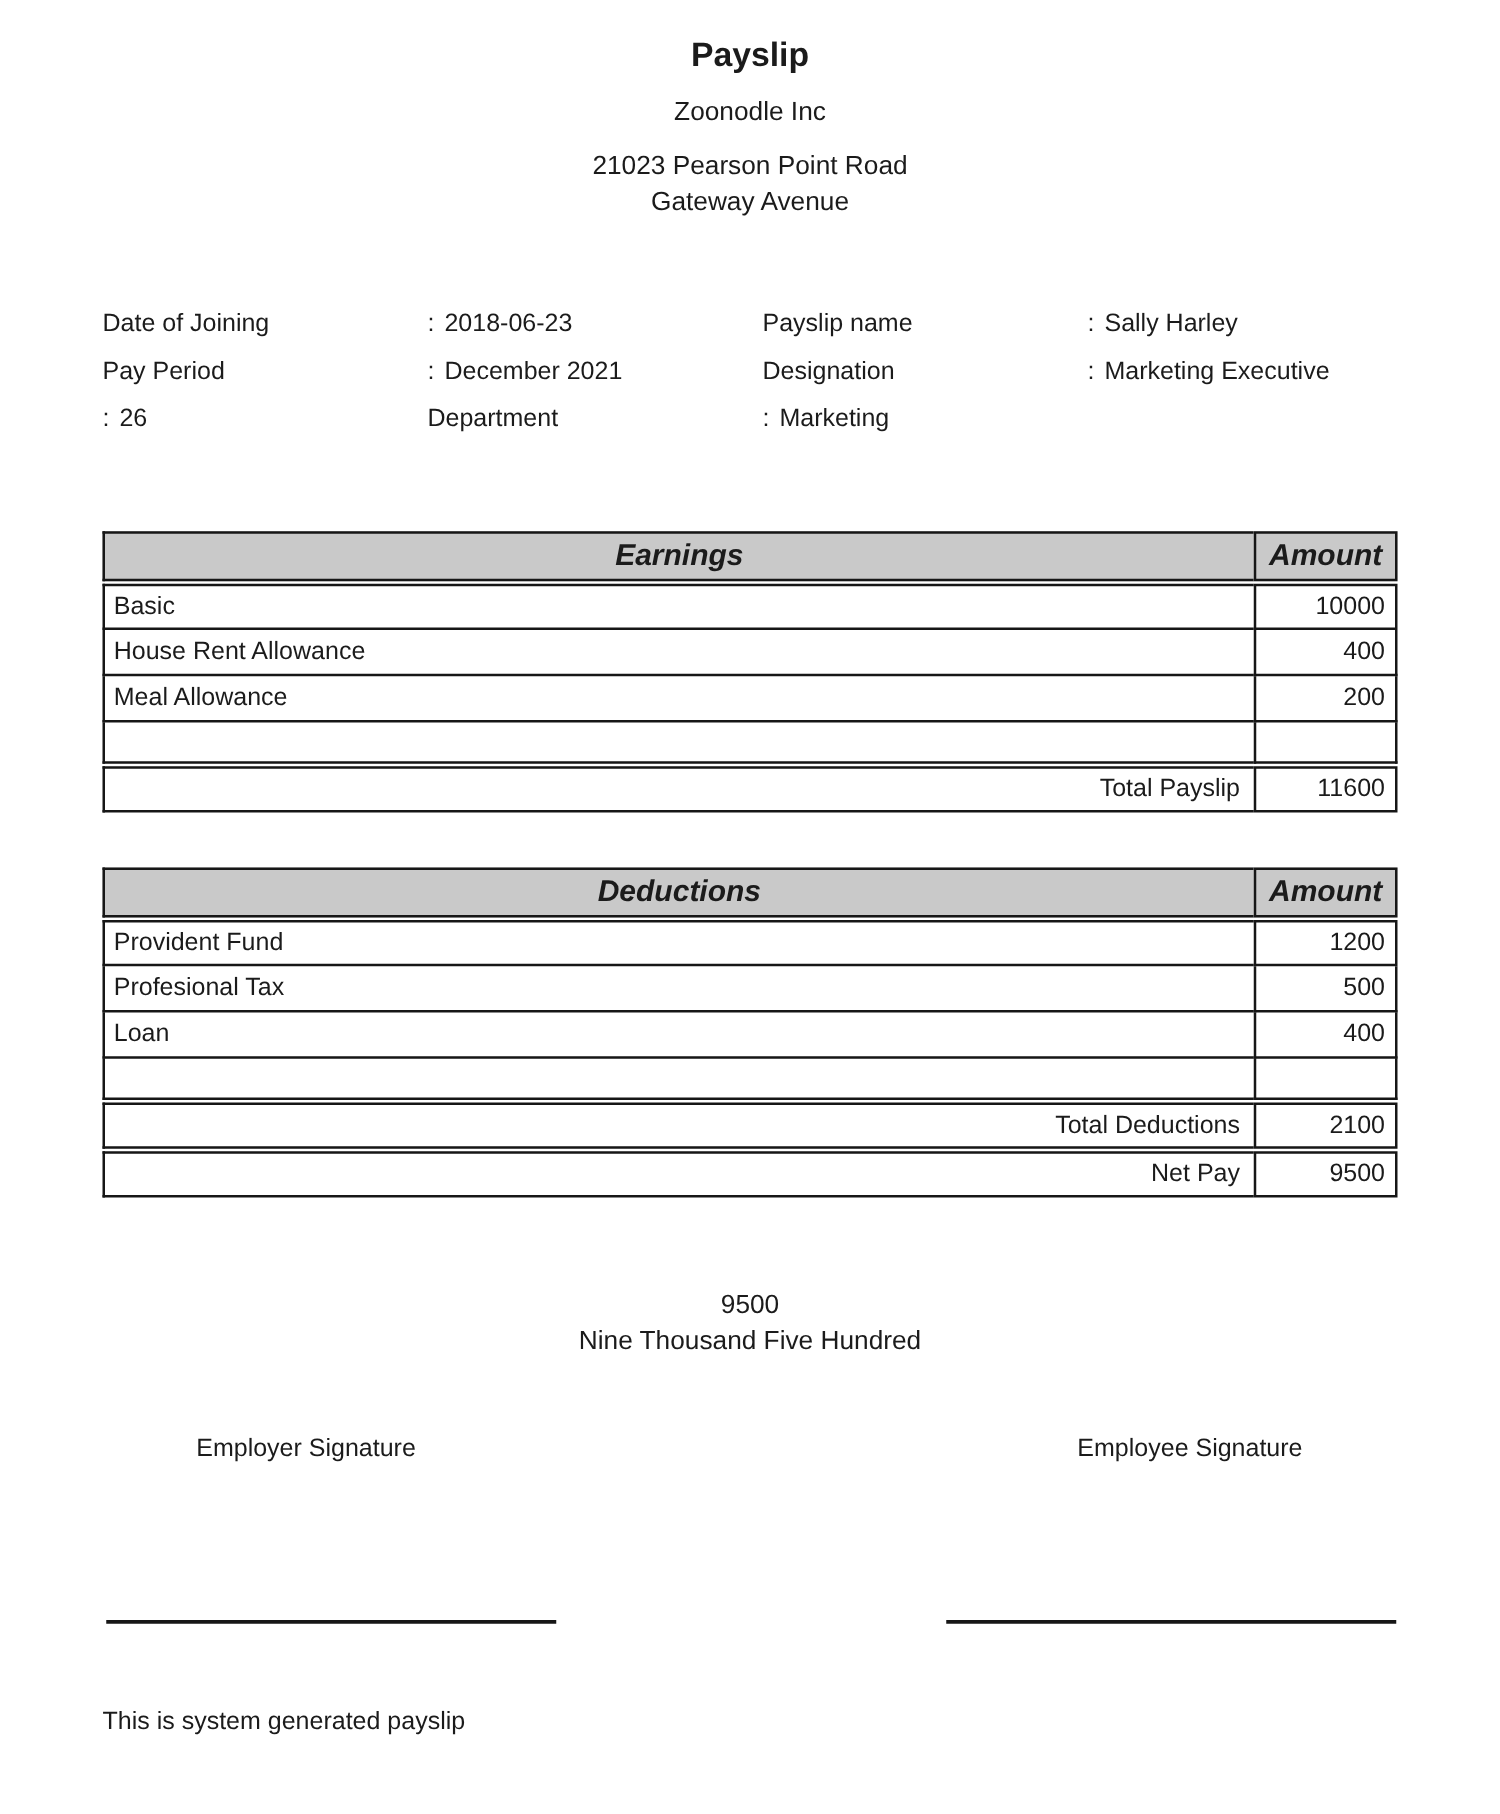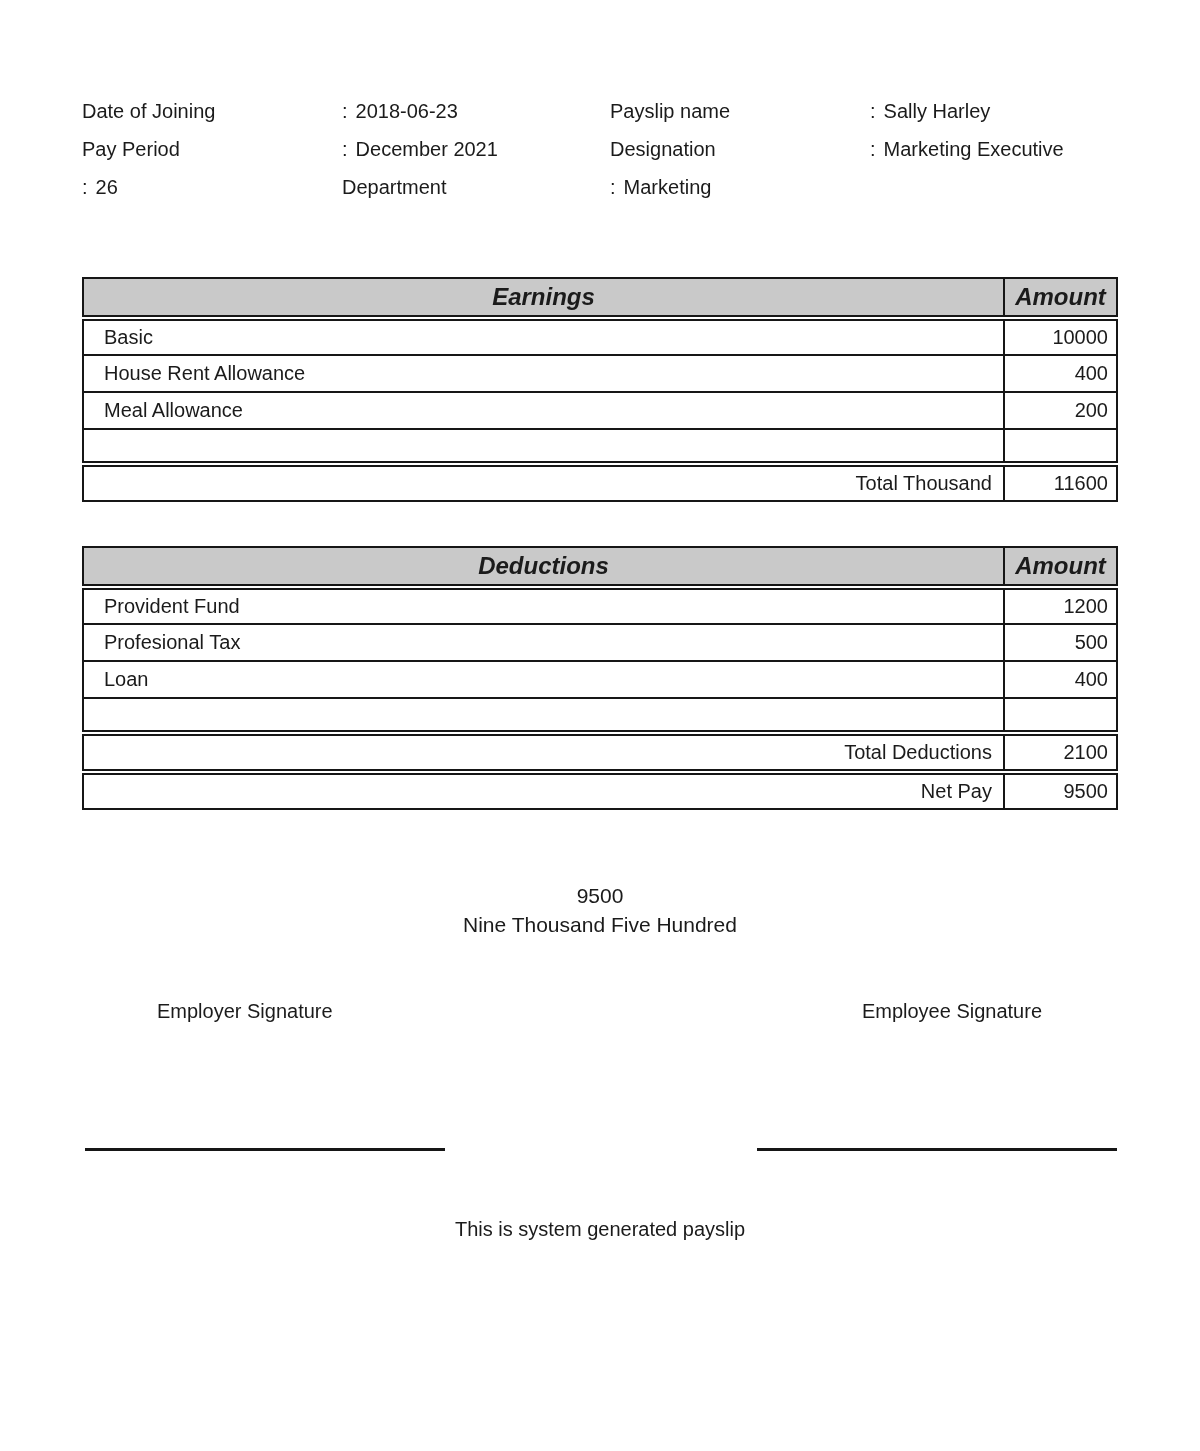--- a/index.html
+++ b/index.html
@@ -42,21 +42,21 @@
   .sheet { width: 100%; }
   .sheet-earnings { margin-top: 71px; }
   .sheet-deductions { margin-top: 44px; text-align: center; }
   .trow { display: flex; font-size: 20px; }
   .cl {
     flex: 1;
     display: flex;
     align-items: center;
     border: 2px solid var(--border);
     border-right: none;
-    padding-left: 20px;
+    padding-left: 7px;
   }
   .ca {
     width: 115px;
     display: flex;
     align-items: center;
     justify-content: flex-end;
     border: 2px solid var(--border);
     padding-right: 8px;
   }
   .trow.thead { height: 40px; margin-bottom: 2px; }
@@ -89,27 +89,35 @@
   }
   .sig-lines {
     display: flex;
     justify-content: space-between;
     margin-top: 125px;
     padding: 0 1px 0 3px;
   }
   .sig-line { width: 360px; height: 3px; background: var(--border); }
 
   
-  .footer-note { text-align: center; margin-top: 66px; font-size: 20px; line-height: 24px; }
+  .footer-note { margin-top: 66px; font-size: 20px; line-height: 24px; }
 </style>
 </head>
 <body>
 
 <div class="page">
 
+  <div class="doc-header">
+    <div class="doc-title">Payslip</div>
+    <div class="company-name">Zoonodle Inc</div>
+    <div class="company-address">
+      <div>21023 Pearson Point Road</div>
+      <div>Gateway Avenue</div>
+    </div>
+  </div>
 
   <div class="info-grid">
     <div>Date of Joining</div>
     <div class="ivalue">
       <span class="colon">:</span>
       <span>2018-06-23</span>
     </div>
     <div>Payslip name</div>
     <div class="ivalue">
       <span class="colon">:</span>
@@ -155,21 +163,21 @@
       <div class="trow">
         <div class="cl">Meal Allowance</div>
         <div class="ca">200</div>
       </div>
       <div class="trow empty">
         <div class="cl"></div>
         <div class="ca"></div>
       </div>
     </div>
     <div class="trow total">
-      <div class="cl">Total Thousand</div>
+      <div class="cl">Total Payslip</div>
       <div class="ca">11600</div>
     </div>
   </div>
 
   <div class="sheet sheet-deductions">
     <div class="trow thead">
       <div class="cl">Deductions</div>
       <div class="ca">Amount</div>
     </div>
     <div class="tbody">

